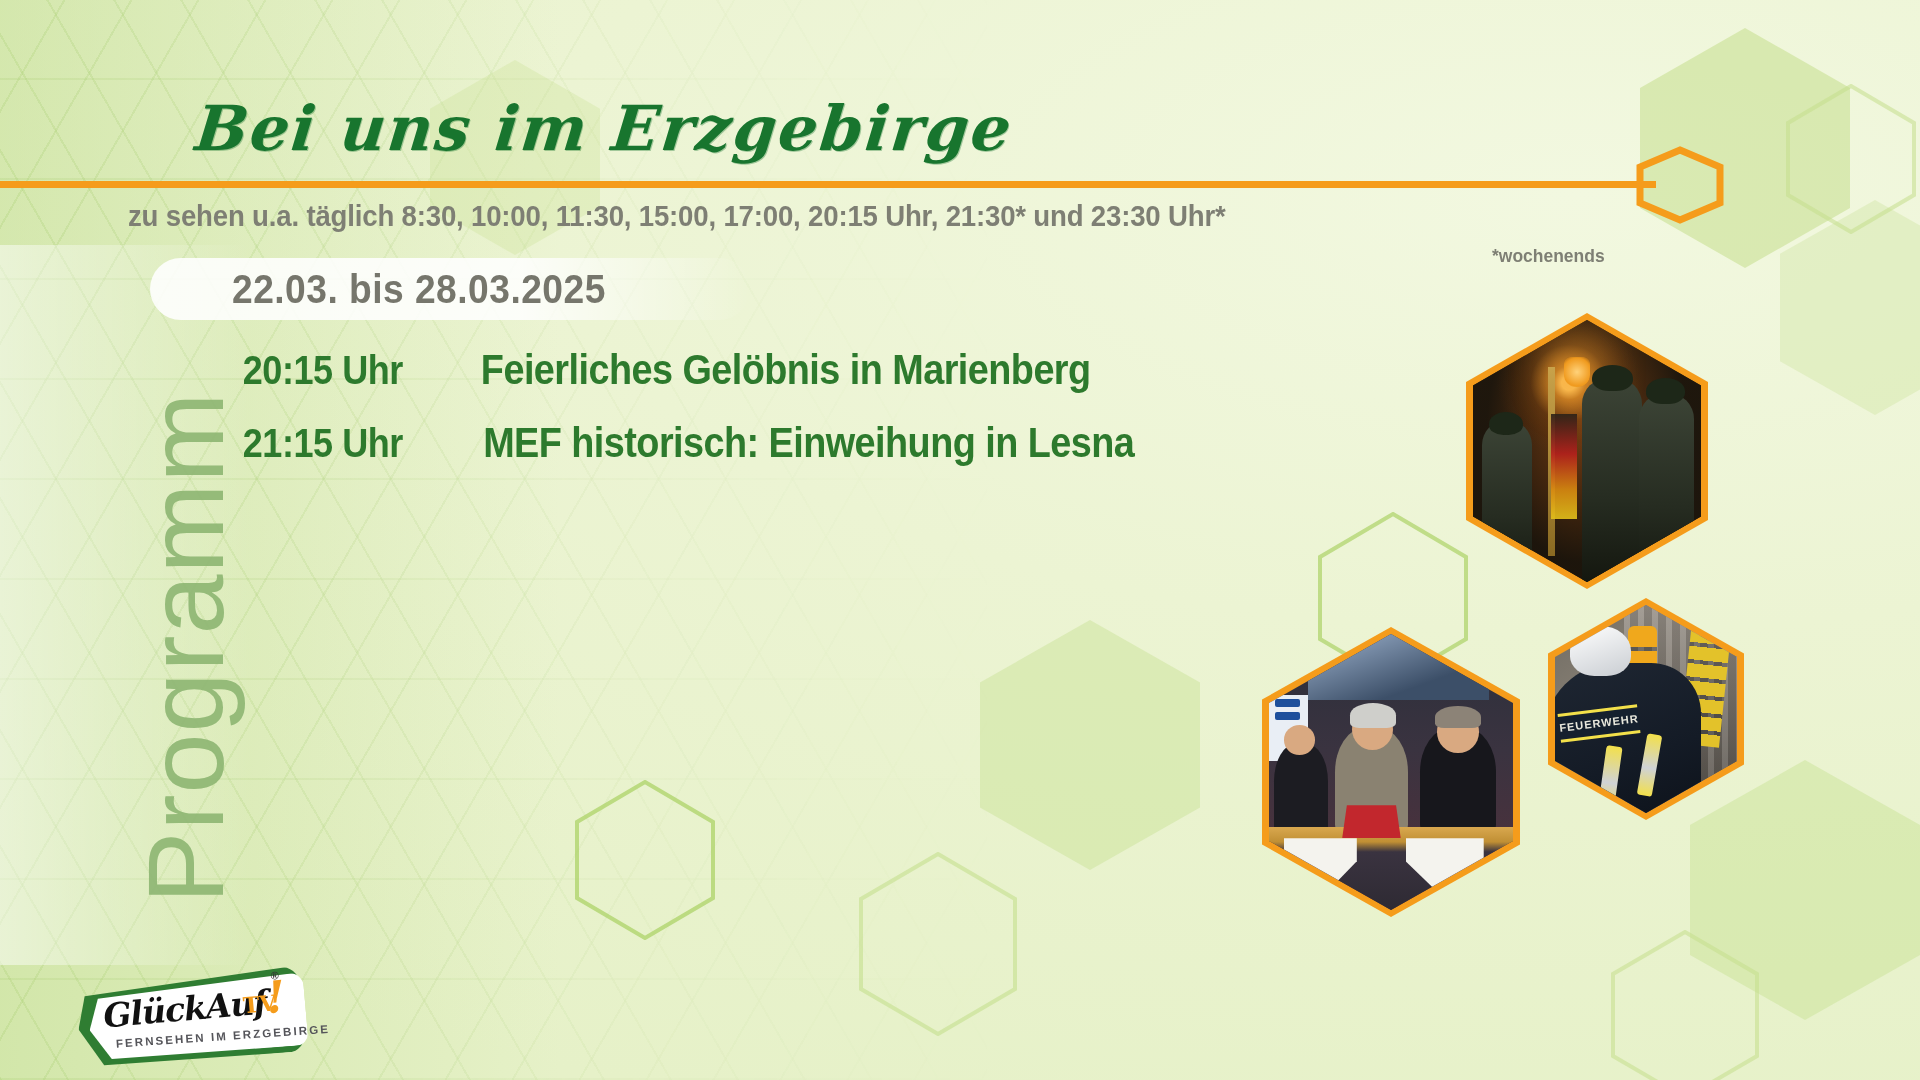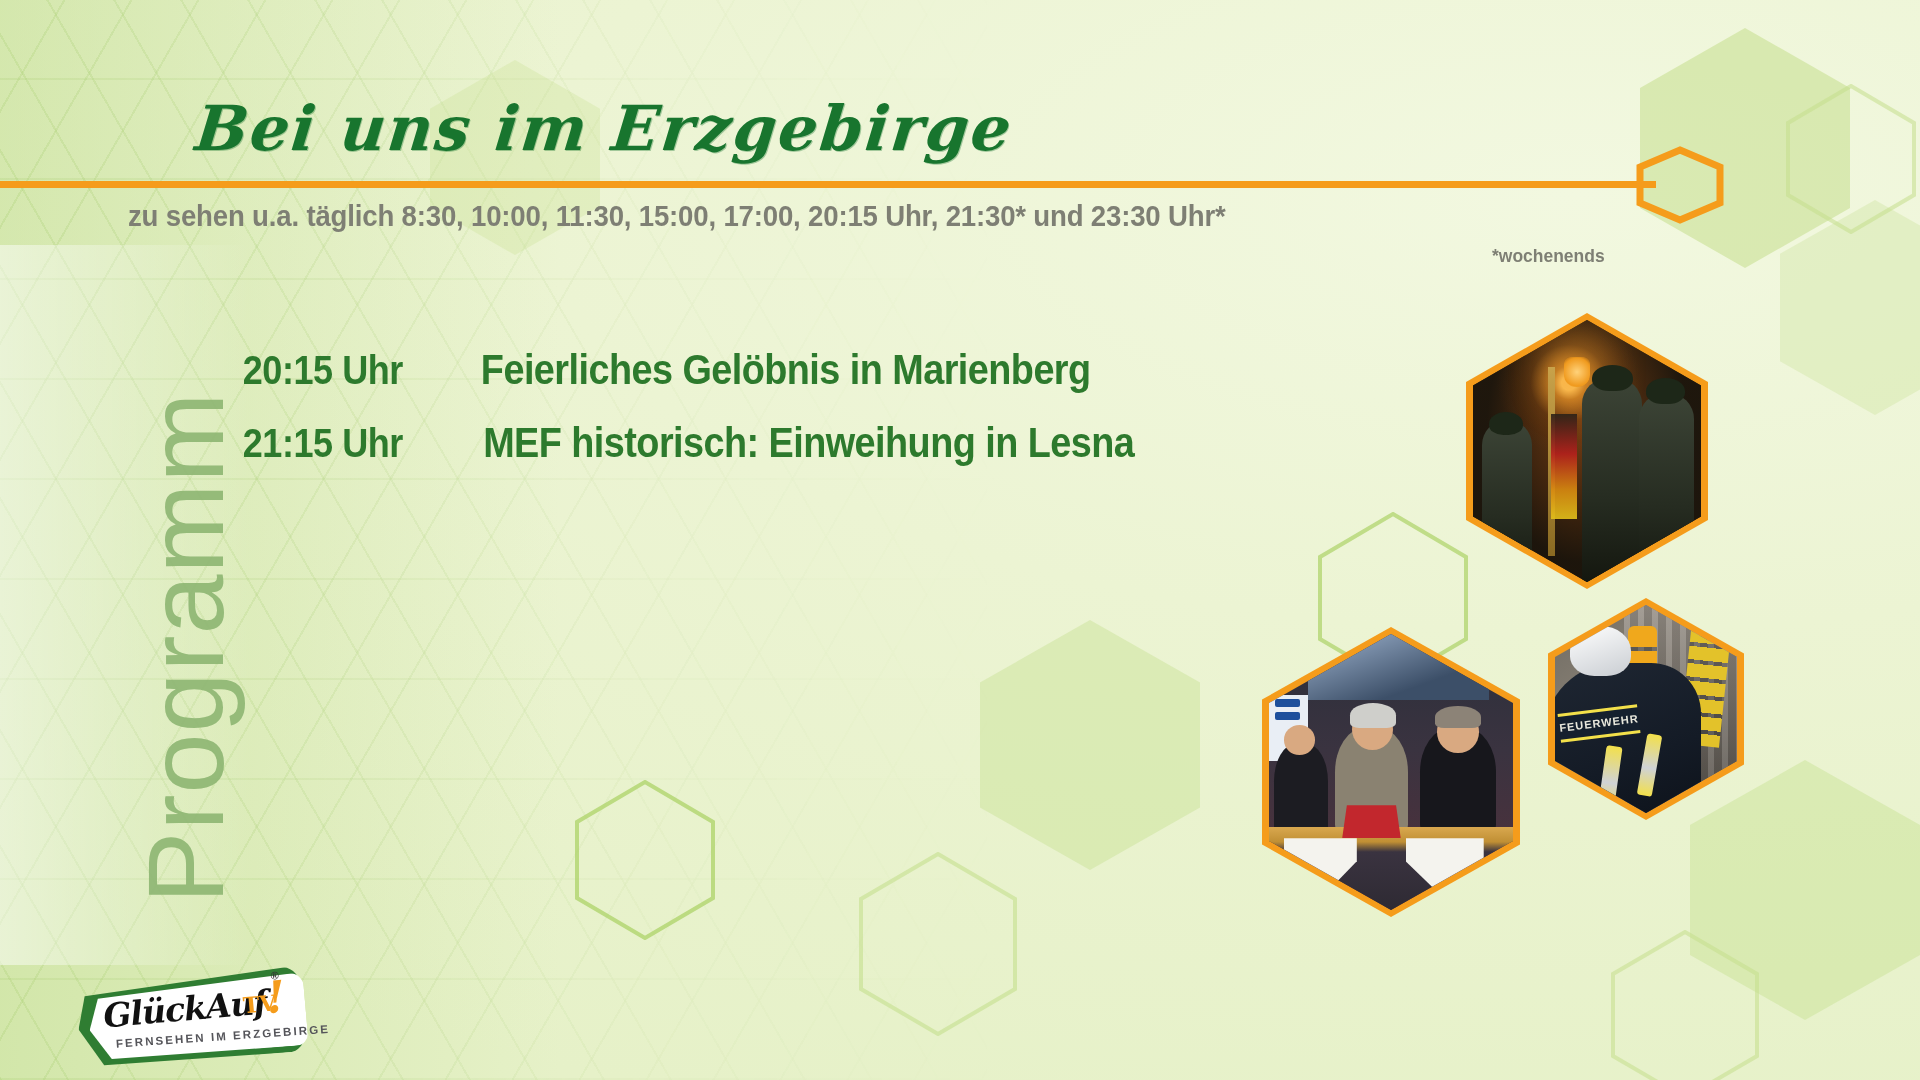--- a/index.html
+++ b/index.html
@@ -365,20 +365,23 @@
   <div class="title">Bei uns im Erzgebirge</div>
 
   <div class="rule"></div>
   <svg class="rule-hex" viewBox="0 0 88 78">
     <polygon points="44,4 84,21 84,57 44,74 4,57 4,21" fill="none" stroke="#f59c1b" stroke-width="7"></polygon>
   </svg>
 
   <div class="subtitle">zu sehen u.a. täglich 8:30, 10:00, 11:30, 15:00, 17:00, 20:15 Uhr, 21:30* und 23:30 Uhr*</div>
   <div class="weekend-note">*wochenends</div>
 
+  <div class="date-pill">
+    <span class="date-text">22.03. bis 28.03.2025</span>
+  </div>
 
   <div class="vertical-word">Programm</div>
 
   <div class="program">
     <div class="prow">
       <span class="ptime">20:15 Uhr</span>
       <span class="ptitle">Feierliches Gelöbnis in Marienberg</span>
     </div>
     <div class="prow">
       <span class="ptime">21:15 Uhr</span>

